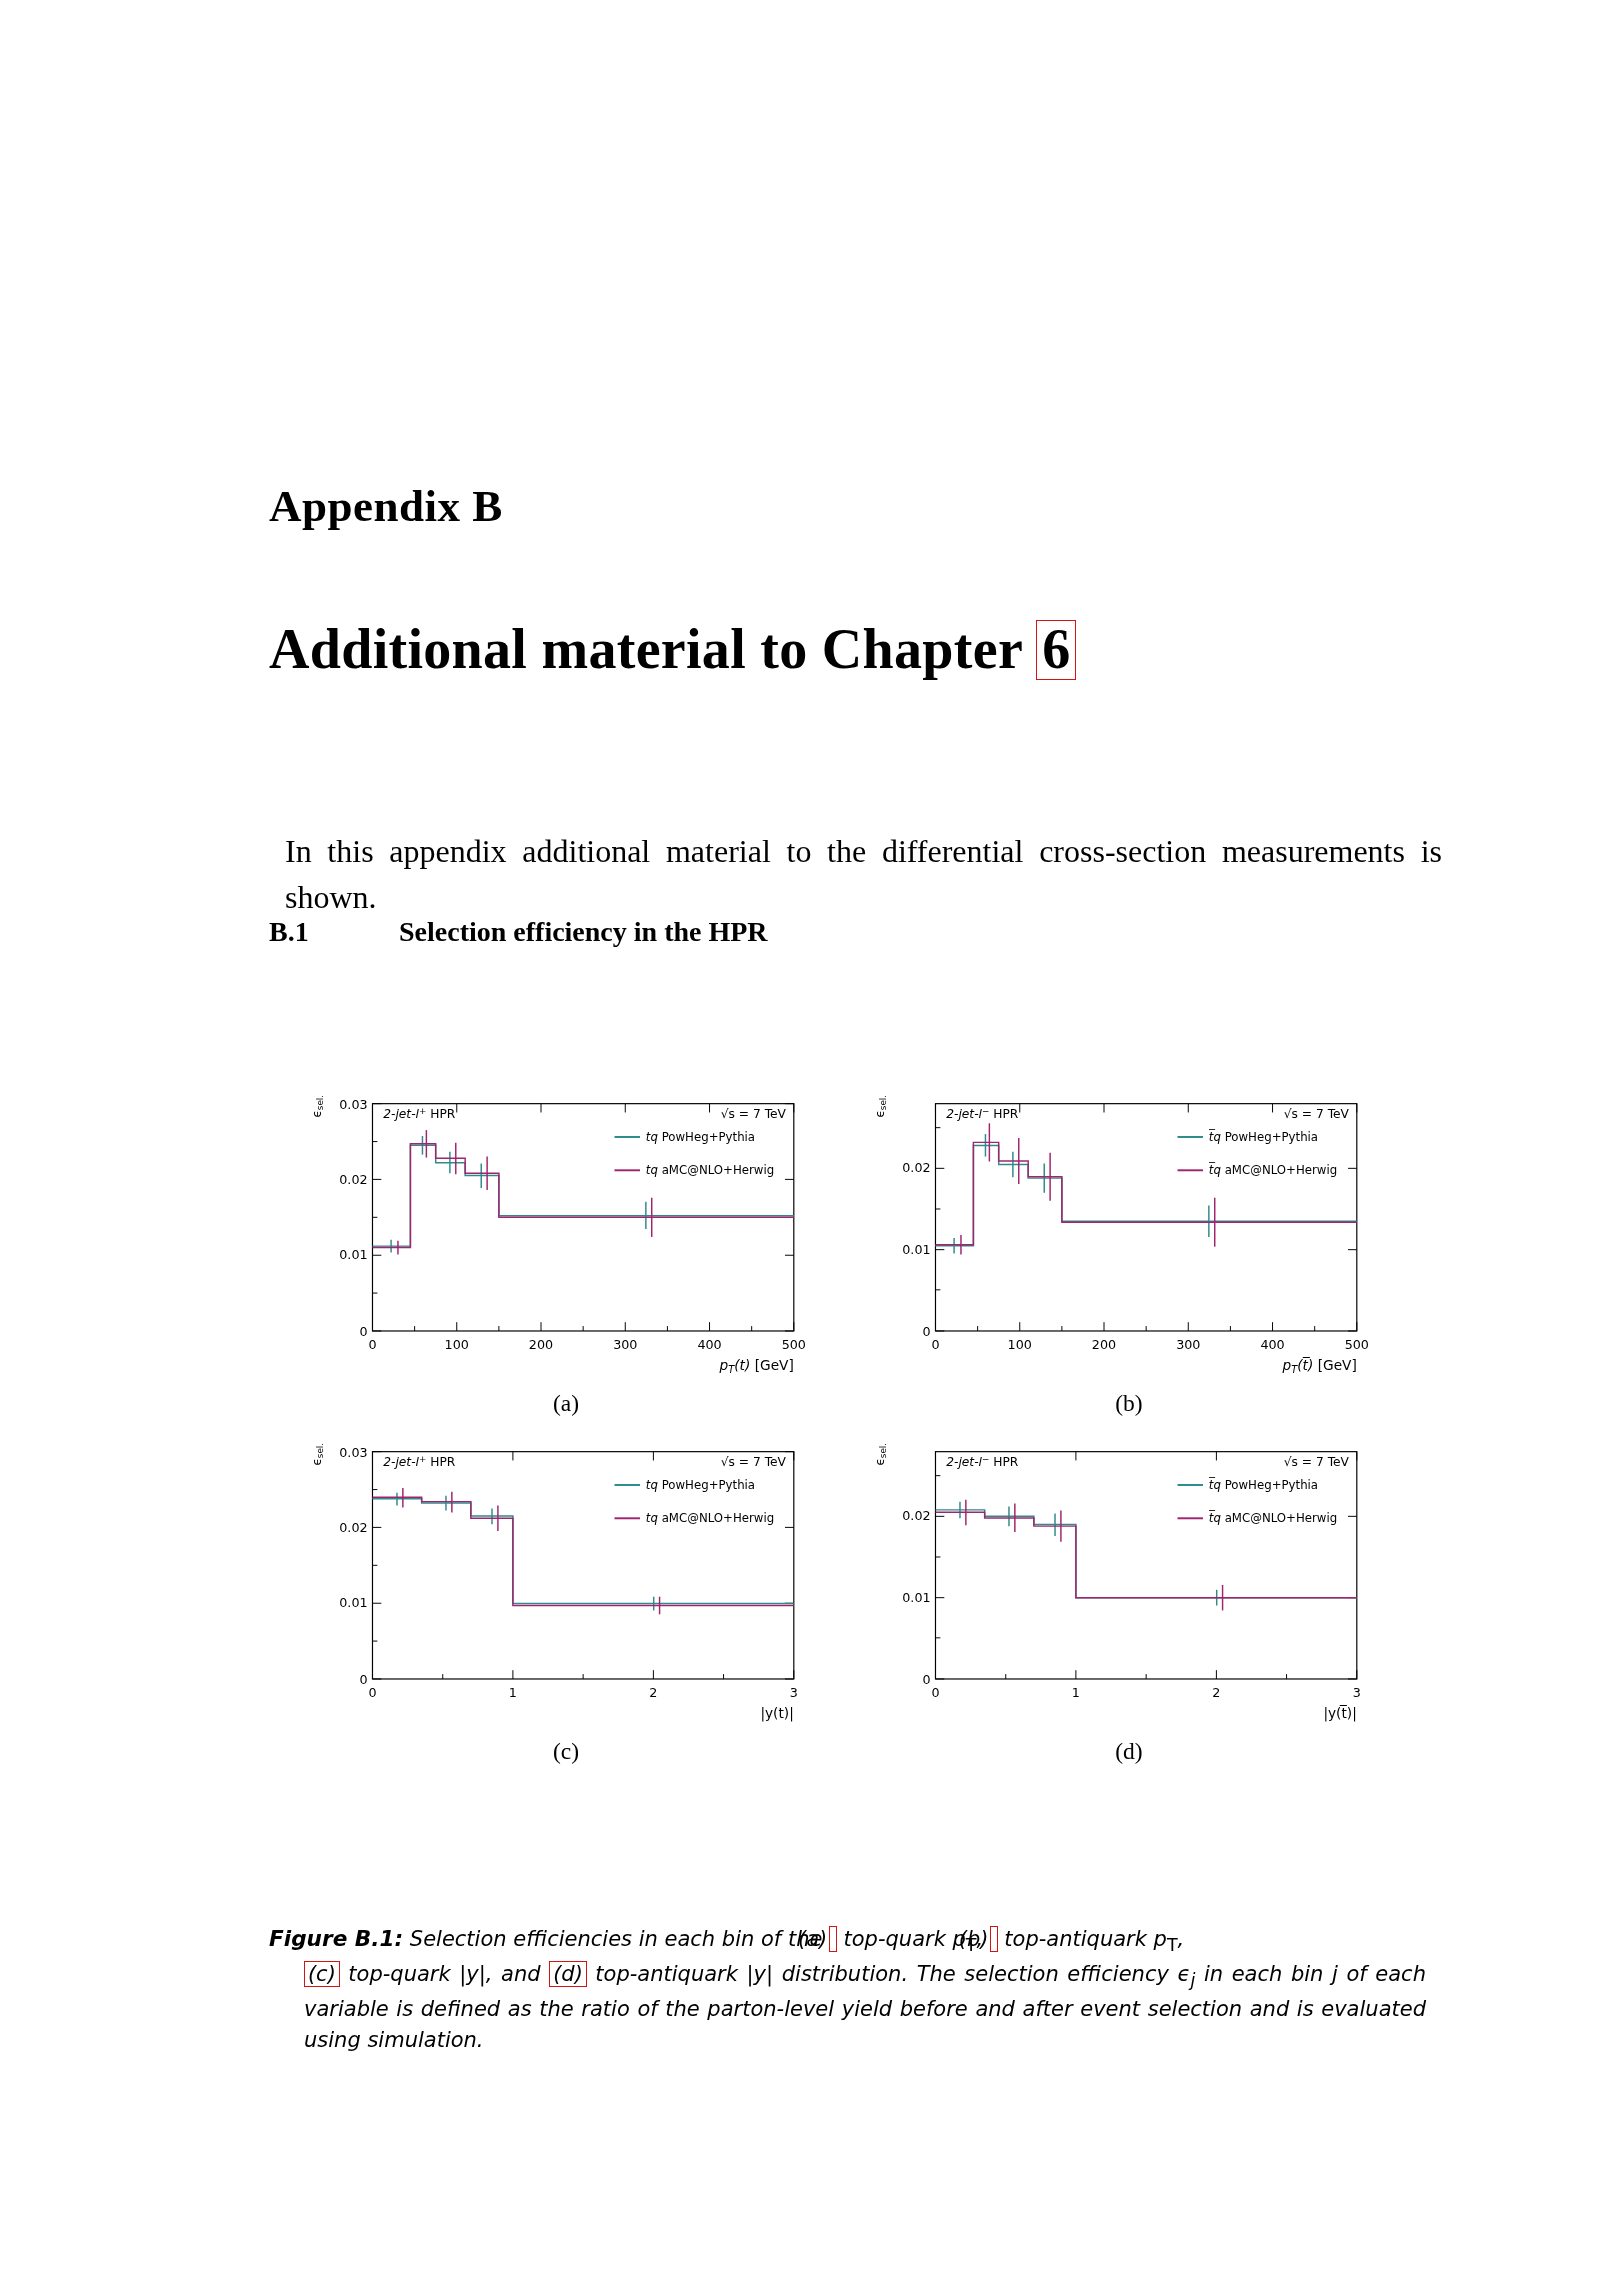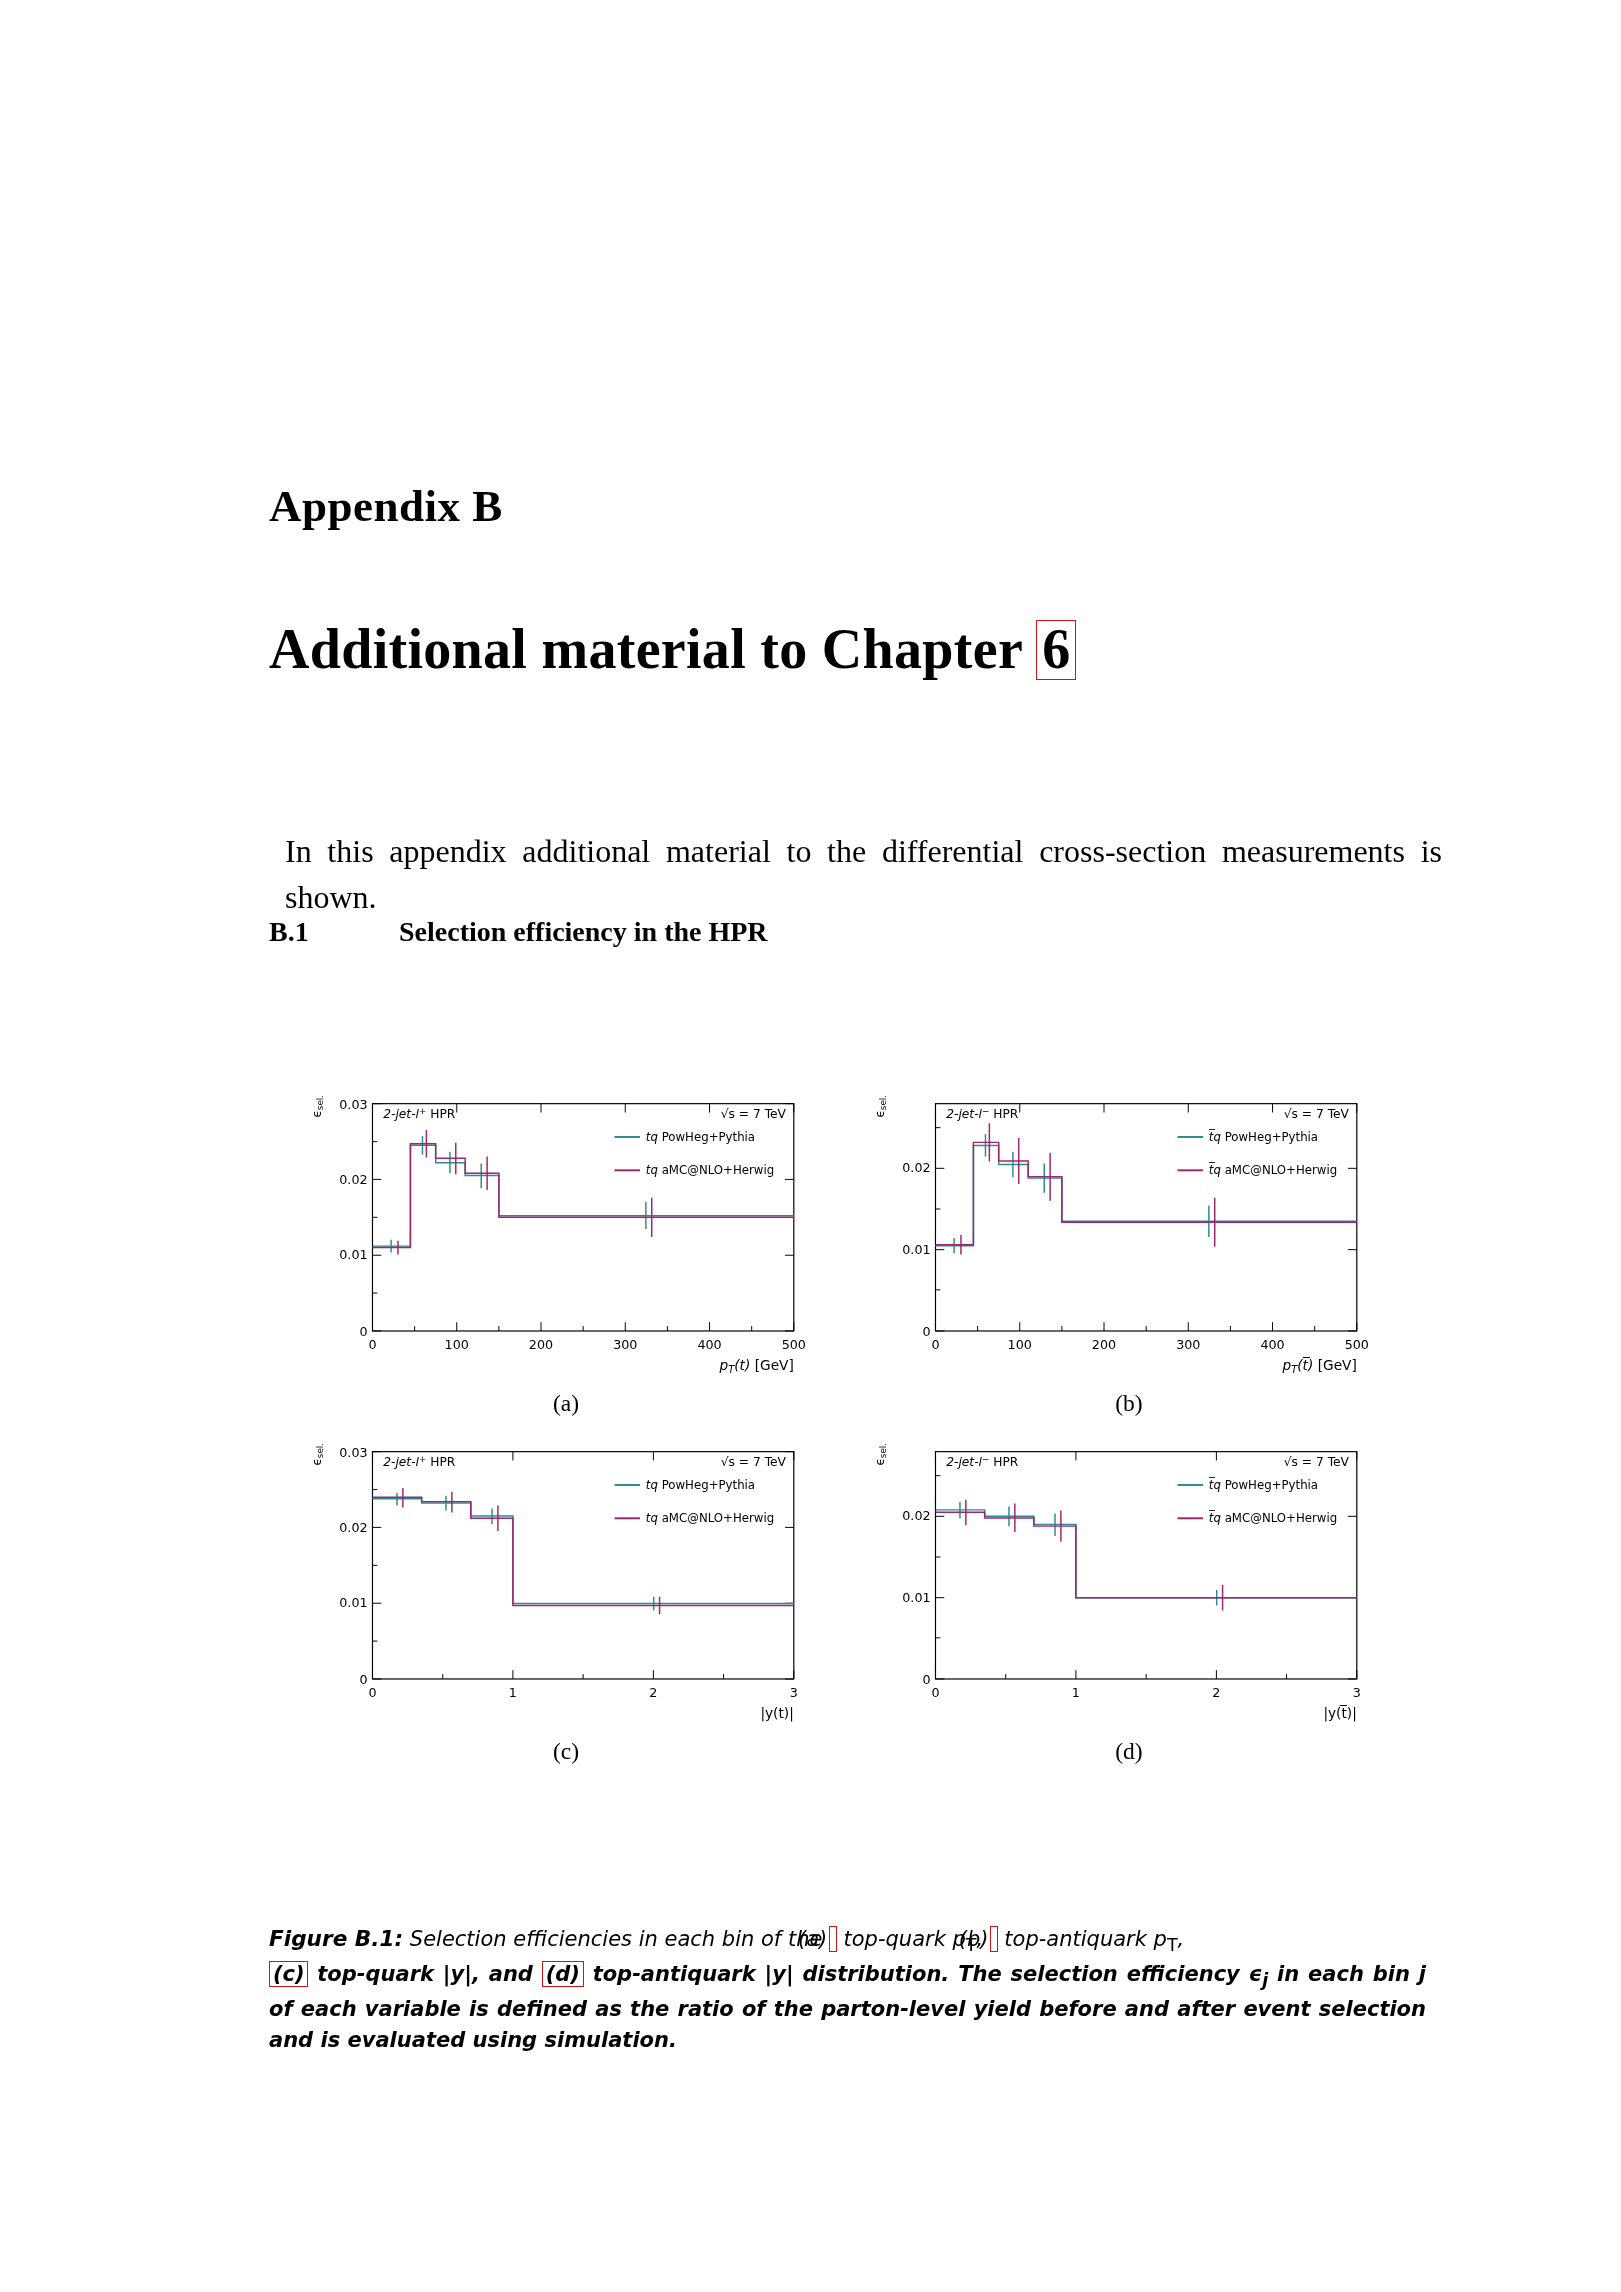--- a/index.html
+++ b/index.html
@@ -113,21 +113,21 @@
     font-style: italic;
     font-size: 21.6px;
   }
   .cap-indent {
     display: block;
     margin-left: 35px;
     text-indent: -35px;
   }
   .cap-cont {
     display: block;
-    font-weight: bold;
+    margin-left: 35px;
   }
   .cbox {
     border: 1.4px solid #d01515;
     padding: 0 2.9px;
     display: inline-block;
     line-height: 1.15;
   }
   svg text {
     font-family: "DejaVu Sans", sans-serif;
   }

